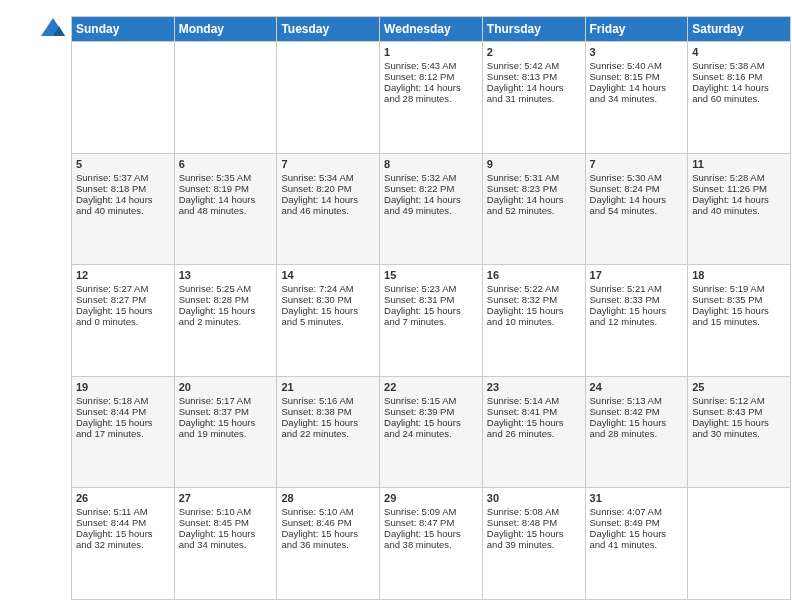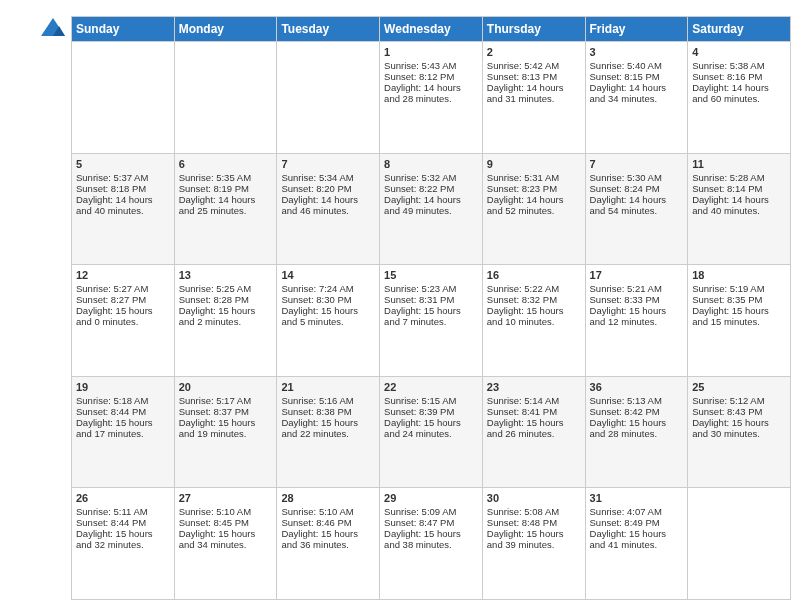--- a/index.html
+++ b/index.html
@@ -163,21 +163,21 @@
             <div>Sunrise: 5:37 AM</div>
             <div>Sunset: 8:18 PM</div>
             <div>Daylight: 14 hours</div>
             <div>and 40 minutes.</div>
           </td>
           <td>
             <span class="day-num">6</span>
             <div>Sunrise: 5:35 AM</div>
             <div>Sunset: 8:19 PM</div>
             <div>Daylight: 14 hours</div>
-            <div>and 25 minutes.</div>
+            <div>and 48 minutes.</div>
           </td>
           <td>
             <span class="day-num">7</span>
             <div>Sunrise: 5:34 AM</div>
             <div>Sunset: 8:20 PM</div>
             <div>Daylight: 14 hours</div>
             <div>and 46 minutes.</div>
           </td>
           <td>
             <span class="day-num">8</span>
@@ -196,21 +196,21 @@
           <td>
             <span class="day-num">7</span>
             <div>Sunrise: 5:30 AM</div>
             <div>Sunset: 8:24 PM</div>
             <div>Daylight: 14 hours</div>
             <div>and 54 minutes.</div>
           </td>
           <td>
             <span class="day-num">11</span>
             <div>Sunrise: 5:28 AM</div>
-            <div>Sunset: 8:14 PM</div>
+            <div>Sunset: 11:26 PM</div>
             <div>Daylight: 14 hours</div>
             <div>and 40 minutes.</div>
           </td>
         </tr>
         <tr>
           <td>
             <span class="day-num">12</span>
             <div>Sunrise: 5:27 AM</div>
             <div>Sunset: 8:27 PM</div>
             <div>Daylight: 15 hours</div>
@@ -289,21 +289,21 @@
             <div>and 24 minutes.</div>
           </td>
           <td>
             <span class="day-num">23</span>
             <div>Sunrise: 5:14 AM</div>
             <div>Sunset: 8:41 PM</div>
             <div>Daylight: 15 hours</div>
             <div>and 26 minutes.</div>
           </td>
           <td>
-            <span class="day-num">36</span>
+            <span class="day-num">24</span>
             <div>Sunrise: 5:13 AM</div>
             <div>Sunset: 8:42 PM</div>
             <div>Daylight: 15 hours</div>
             <div>and 28 minutes.</div>
           </td>
           <td>
             <span class="day-num">25</span>
             <div>Sunrise: 5:12 AM</div>
             <div>Sunset: 8:43 PM</div>
             <div>Daylight: 15 hours</div>

